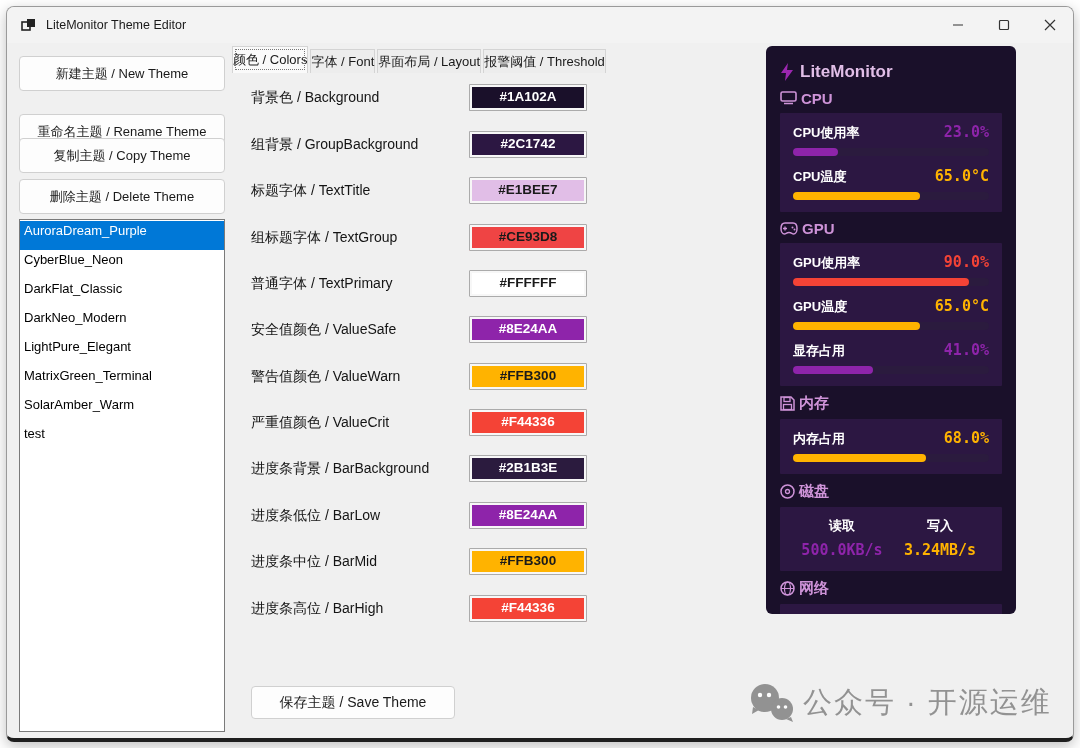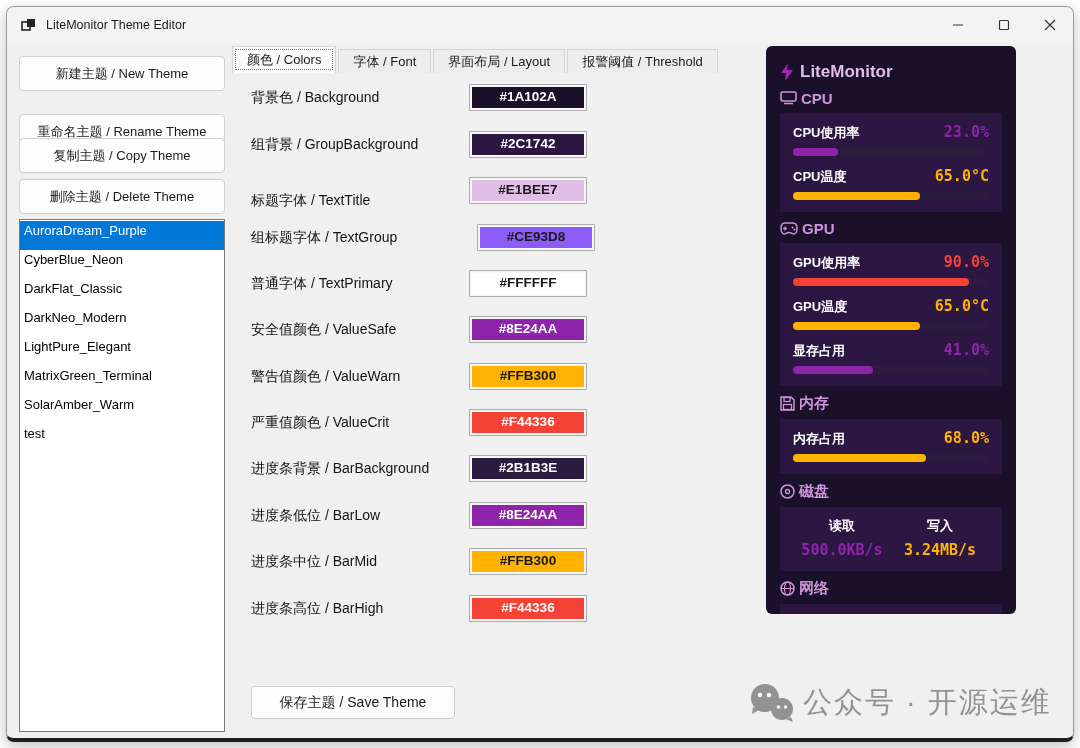--- a/index.html
+++ b/index.html
@@ -28,21 +28,21 @@
   .listbox {
     position:absolute; left:12px; top:212px; width:206px; height:513px;
     background:#fff; border:1px solid #7A7A7A; font-size:13px; color:#000; padding-top:1px;
   }
   .listbox .item { height:29px; line-height:19.5px; padding-left:4px; white-space:nowrap; }
   .listbox .item.selected { background:#0078D7; color:#fff; }
 
   
   .tabstrip { position:absolute; left:225px; top:39px; height:27px; display:flex; align-items:flex-end; }
   .tab {
-    height:24px; padding:0 14px; margin-right:2px; background:#EDEDED;
+    height:24px; padding:0 0; margin-right:2px; background:#EDEDED;
     border:1px solid #D4D4D4; border-bottom:none; font-size:13px; color:#1a1a1a;
     display:flex; align-items:center; white-space:nowrap;
   }
   .tab.active { height:27px; background:#FAFAFA; outline:1px dotted #777; outline-offset:-4px; }
 
   
   .crow-label { position:absolute; left:244px; width:220px; height:27px; line-height:27px; font-size:14px; color:#141414; white-space:nowrap; }
   .swatch {
     position:absolute; left:462px; width:118px; height:27px;
     border:1px solid #ABABAB; box-shadow:inset 0 0 0 2px #F7F7F7;
@@ -128,24 +128,24 @@
     <div class="tab active">颜色 / Colors</div>
     <div class="tab">字体 / Font</div>
     <div class="tab">界面布局 / Layout</div>
     <div class="tab">报警阈值 / Threshold</div>
   </div>
 
   <div class="crow-label" style="top:77px">背景色 / Background</div>
   <div class="swatch" style="top: 77px; background-color: rgb(26, 16, 42); color: rgb(255, 255, 255);">#1A102A</div>
   <div class="crow-label" style="top:124px">组背景 / GroupBackground</div>
   <div class="swatch" style="top: 124px; background-color: rgb(44, 23, 66); color: rgb(255, 255, 255);">#2C1742</div>
-  <div class="crow-label" style="top:180px">标题字体 / TextTitle</div>
+  <div class="crow-label" style="top:170px">标题字体 / TextTitle</div>
   <div class="swatch" style="top: 170px; background-color: rgb(225, 190, 231); color: rgb(26, 26, 26);">#E1BEE7</div>
   <div class="crow-label" style="top:217px">组标题字体 / TextGroup</div>
-  <div class="swatch" style="top: 217px; background-color: #8b5cf6; color: rgb(26, 26, 26); margin-left: 8px;">#CE93D8</div>
+  <div class="swatch" style="top: 217px; background-color: #ef4444; color: rgb(26, 26, 26);">#CE93D8</div>
   <div class="crow-label" style="top:263px">普通字体 / TextPrimary</div>
   <div class="swatch" style="top: 263px; background-color: rgb(255, 255, 255); color: rgb(26, 26, 26);">#FFFFFF</div>
   <div class="crow-label" style="top:309px">安全值颜色 / ValueSafe</div>
   <div class="swatch" style="top: 309px; background-color: rgb(142, 36, 170); color: rgb(255, 255, 255);">#8E24AA</div>
   <div class="crow-label" style="top:356px">警告值颜色 / ValueWarn</div>
   <div class="swatch" style="top: 356px; background-color: rgb(255, 179, 0); color: rgb(26, 26, 26);">#FFB300</div>
   <div class="crow-label" style="top:402px">严重值颜色 / ValueCrit</div>
   <div class="swatch" style="top: 402px; background-color: rgb(244, 67, 54); color: rgb(255, 255, 255);">#F44336</div>
   <div class="crow-label" style="top:448px">进度条背景 / BarBackground</div>
   <div class="swatch" style="top: 448px; background-color: rgb(43, 27, 62); color: rgb(255, 255, 255);">#2B1B3E</div>

